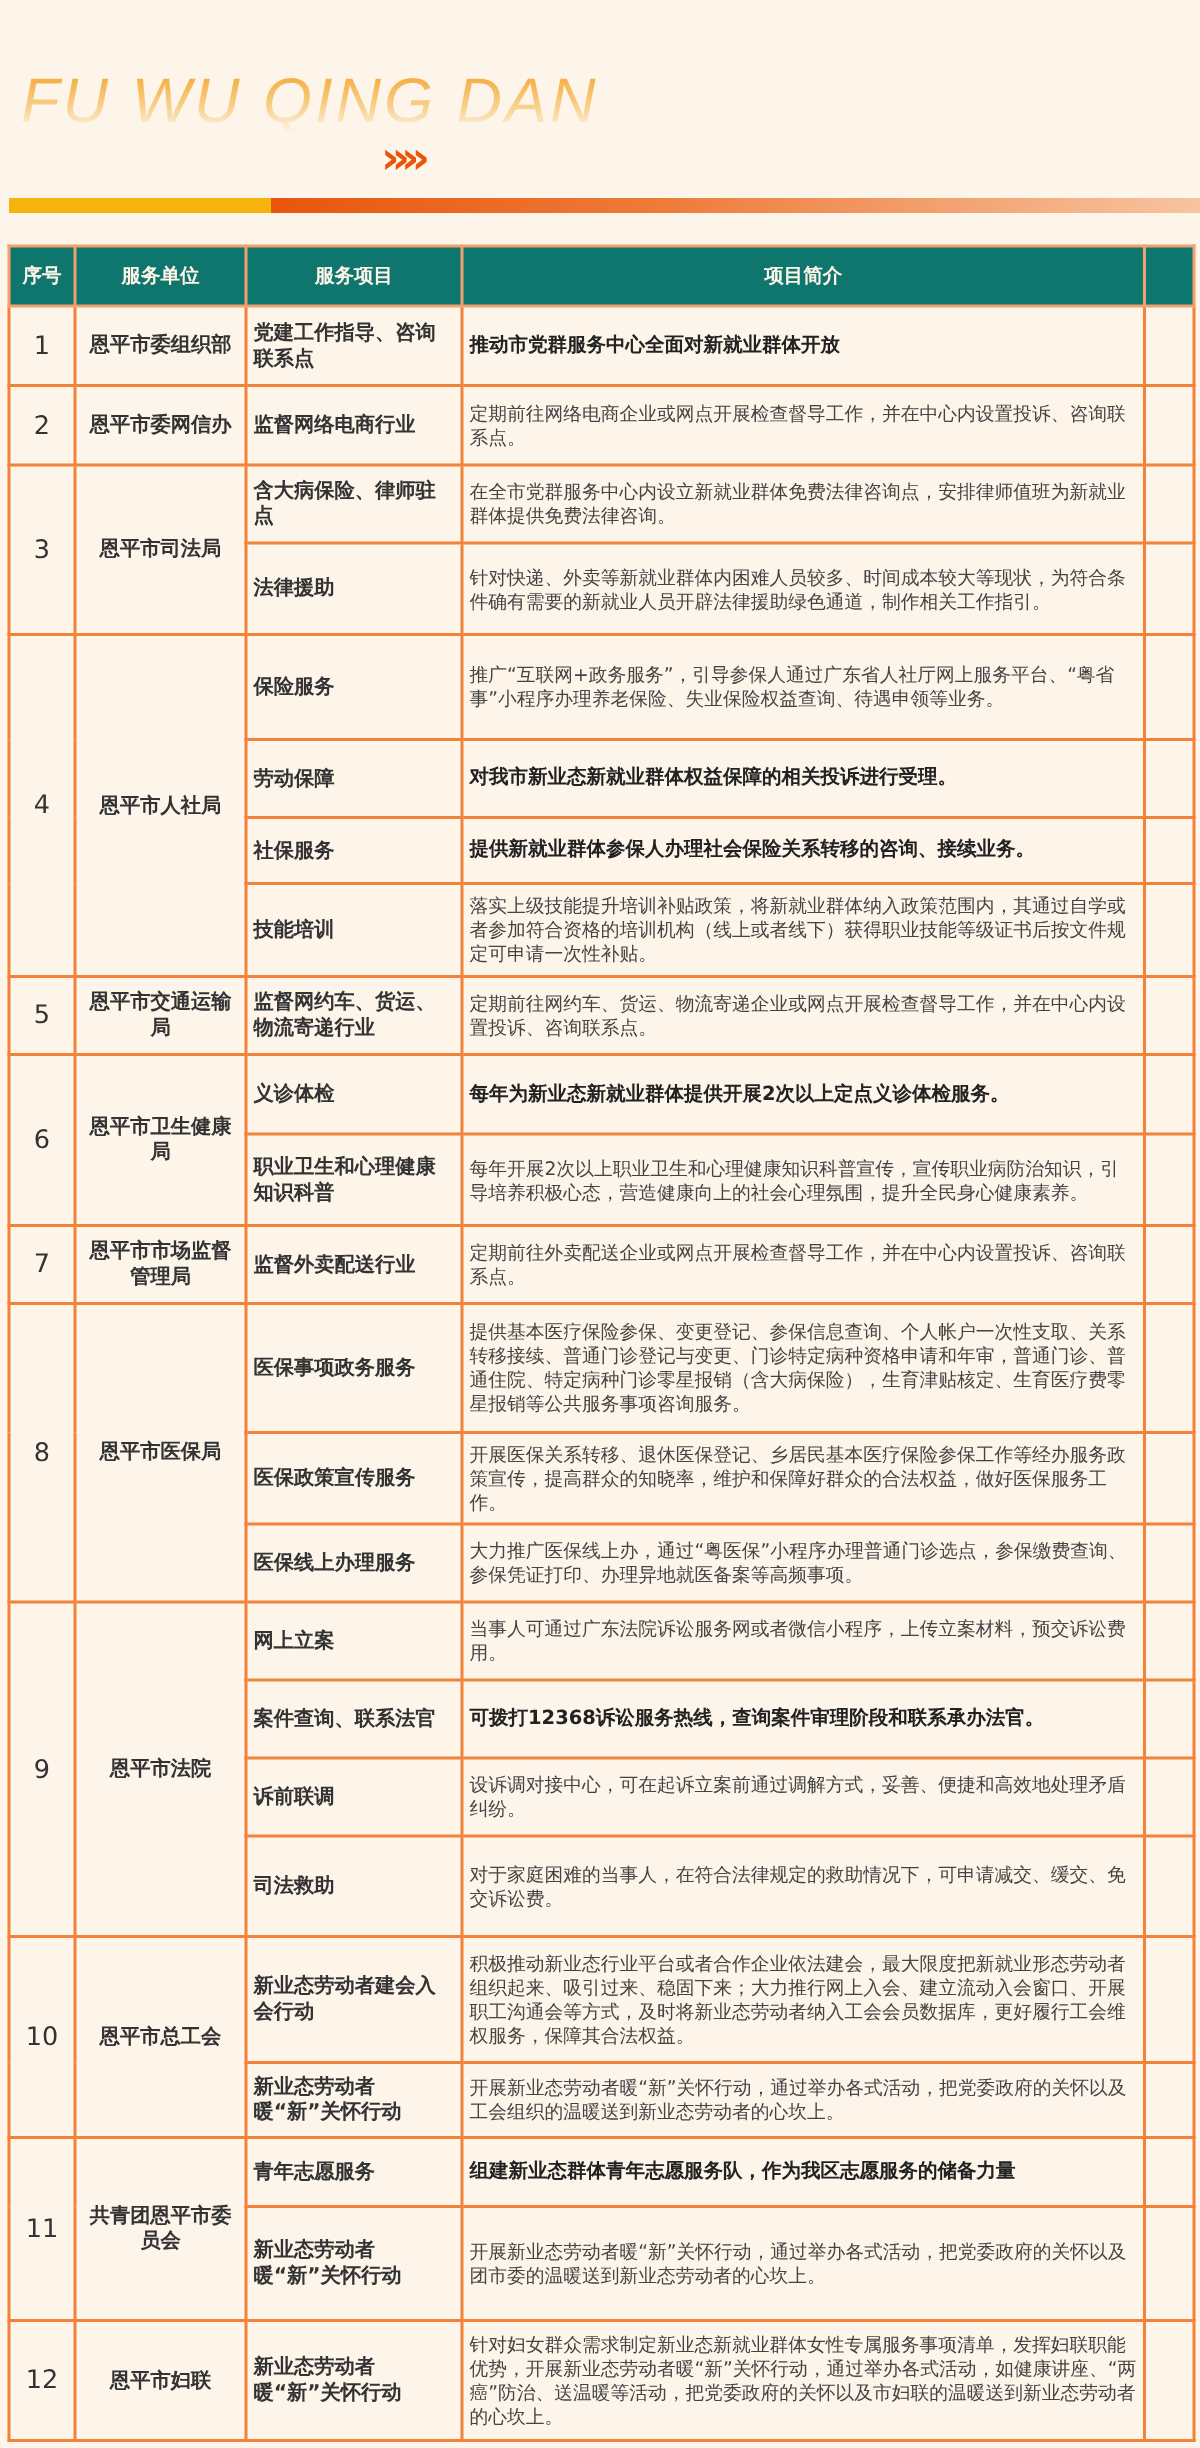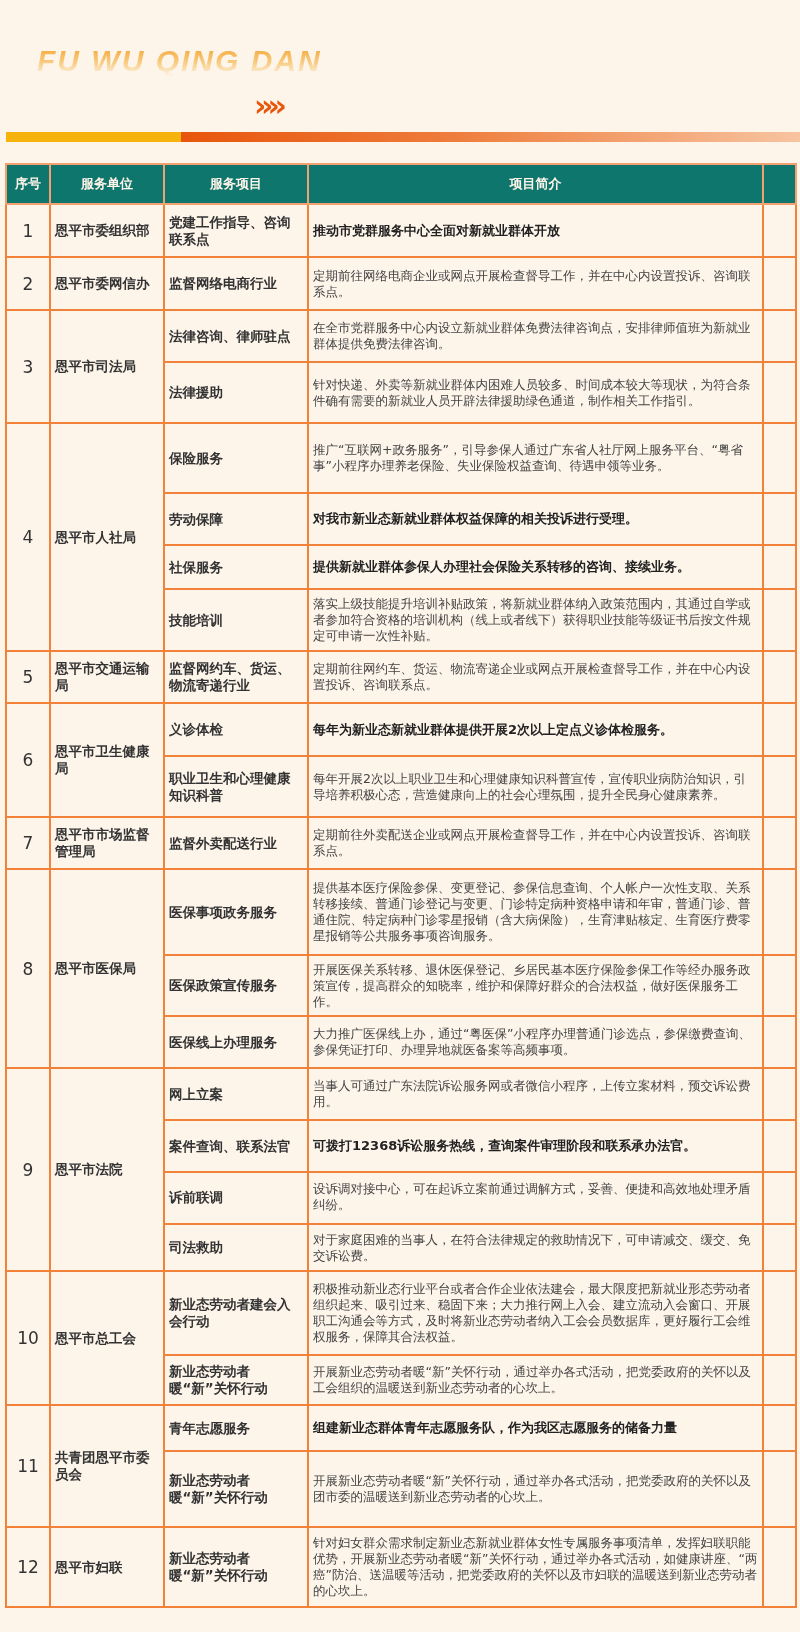--- a/index.html
+++ b/index.html
@@ -6,28 +6,27 @@
   body {
     width:800px; height:1632px; overflow:hidden;
     background:#fdf4ea;
     font-family:"DejaVu Sans", "Liberation Sans", sans-serif;
     color:#2a2a2a;
     position:relative;
   }
   .hero { position:absolute; left:0; top:0; width:800px; height:150px; }
   .hero-pinyin {
     position:absolute; left:14px; top:46px;
-    font-family:"Liberation Sans", sans-serif; font-weight:bold; font-style:italic;
-    font-size:30px; letter-spacing:2px; line-height:1;
+    font-family:"Liberation Sans", sans-serif; font-weight:normal; font-style:italic;
+    font-size:42px; letter-spacing:2px; line-height:1;
     color:#f6b733;
     background:linear-gradient(to bottom, #f4a531 0%, #f8d08a 60%, rgba(253,244,234,0) 100%);
     -webkit-background-clip:text; background-clip:text;
     -webkit-text-fill-color:transparent;
     white-space:nowrap;
-    margin-left:23px;
   }
   .hero-title {
     position:absolute; left:6px; top:60px;
     font-size:54px; font-weight:bold; font-style:italic; line-height:1;
     color:#e8560c; letter-spacing:2px; white-space:nowrap;
   }
   .hero-chevrons {
     position:absolute; left:254px; top:88px;
     font-size:30px; font-weight:bold; color:#e8560c; letter-spacing:-6px;
   }
@@ -44,21 +43,21 @@
     border:2px solid #f2823a;
     padding:0 4px;
     vertical-align:middle;
   }
   table.svc th {
     background:#0f766e; color:#fff4e8;
     font-size:13px; font-weight:bold; height:38px; text-align:center;
     border-color:#f3a070;
   }
   td.num { text-align:center; font-size:17px; color:#333; }
-  td.unit { text-align:left; font-size:13.5px; font-weight:bold; color:#333; line-height:17px; }
+  td.unit { text-align:center; font-size:13.5px; font-weight:bold; color:#333; line-height:17px; }
   td.item { font-size:13.5px; font-weight:bold; color:#333; line-height:17px; padding-left:2px; }
   td.desc { font-size:12.5px; color:#444; line-height:16px; padding:3px 4px 3px 6px; }
   td.desc.bold { font-weight:bold; color:#222; font-size:13px; }
   td.extra { border-right:none; }
 </style>
 </head>
 <body>
 
 <div class="hero">
   <div class="hero-pinyin">FU WU QING DAN</div>
@@ -94,21 +93,21 @@
       <tr style="height: 53px;">
         <td class="num" rowspan="1">2</td>
         <td class="unit" rowspan="1">恩平市委网信办</td>
         <td class="item">监督网络电商行业</td>
         <td class="desc">定期前往网络电商企业或网点开展检查督导工作，并在中心内设置投诉、咨询联系点。</td>
         <td class="extra"></td>
       </tr>
       <tr style="height: 52px;">
         <td class="num" rowspan="2">3</td>
         <td class="unit" rowspan="2">恩平市司法局</td>
-        <td class="item">法律咨询、律师驻点</td>
+        <td class="item">含大病保险、律师驻点</td>
         <td class="desc">在全市党群服务中心内设立新就业群体免费法律咨询点，安排律师值班为新就业群体提供免费法律咨询。</td>
         <td class="extra"></td>
       </tr>
       <tr style="height: 61px;">
         <td class="item">法律援助</td>
         <td class="desc">针对快递、外卖等新就业群体内困难人员较多、时间成本较大等现状，为符合条件确有需要的新就业人员开辟法律援助绿色通道，制作相关工作指引。</td>
         <td class="extra"></td>
       </tr>
       <tr style="height: 70px;">
         <td class="num" rowspan="4">4</td>
@@ -180,26 +179,26 @@
         <td class="unit" rowspan="4">恩平市法院</td>
         <td class="item">网上立案</td>
         <td class="desc">当事人可通过广东法院诉讼服务网或者微信小程序，上传立案材料，预交诉讼费用。</td>
         <td class="extra"></td>
       </tr>
       <tr style="height: 52px;">
         <td class="item">案件查询、联系法官</td>
         <td class="desc bold">可拨打12368诉讼服务热线，查询案件审理阶段和联系承办法官。</td>
         <td class="extra"></td>
       </tr>
-      <tr style="height: 52px; font-family: Liberation Mono, monospace;">
+      <tr style="height: 52px;">
         <td class="item">诉前联调</td>
         <td class="desc">设诉调对接中心，可在起诉立案前通过调解方式，妥善、便捷和高效地处理矛盾纠纷。</td>
         <td class="extra"></td>
       </tr>
-      <tr style="height: 47px;">
+      <tr style="height: 67px;">
         <td class="item">司法救助</td>
         <td class="desc">对于家庭困难的当事人，在符合法律规定的救助情况下，可申请减交、缓交、免交诉讼费。</td>
         <td class="extra"></td>
       </tr>
       <tr style="height: 84px;">
         <td class="num" rowspan="2">10</td>
         <td class="unit" rowspan="2">恩平市总工会</td>
         <td class="item">新业态劳动者建会入会行动</td>
         <td class="desc">积极推动新业态行业平台或者合作企业依法建会，最大限度把新就业形态劳动者组织起来、吸引过来、稳固下来；大力推行网上入会、建立流动入会窗口、开展职工沟通会等方式，及时将新业态劳动者纳入工会会员数据库，更好履行工会维权服务，保障其合法权益。</td>
         <td class="extra"></td>

